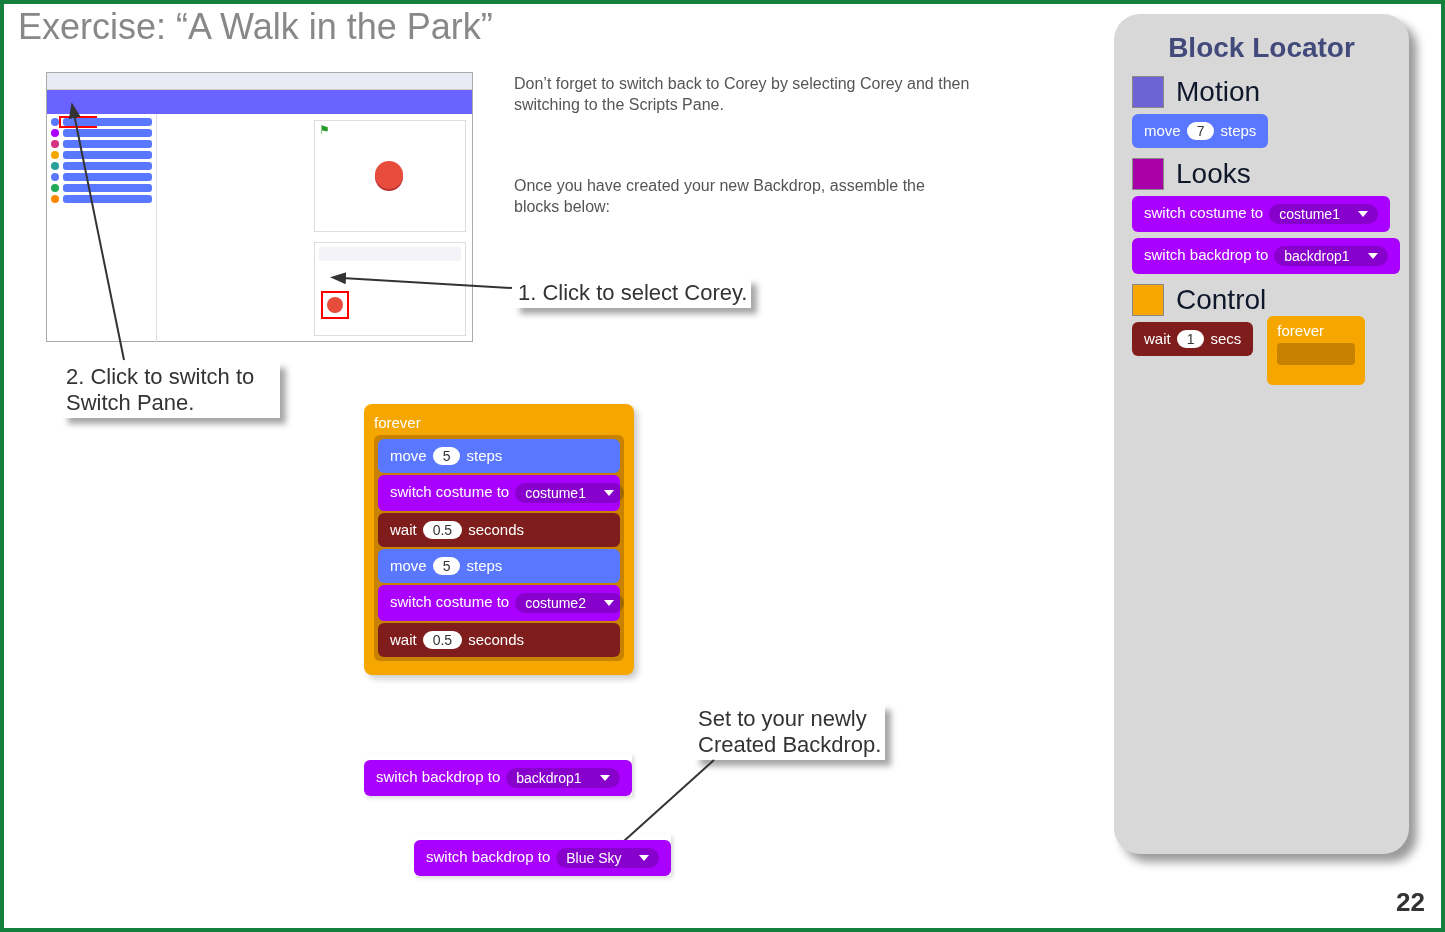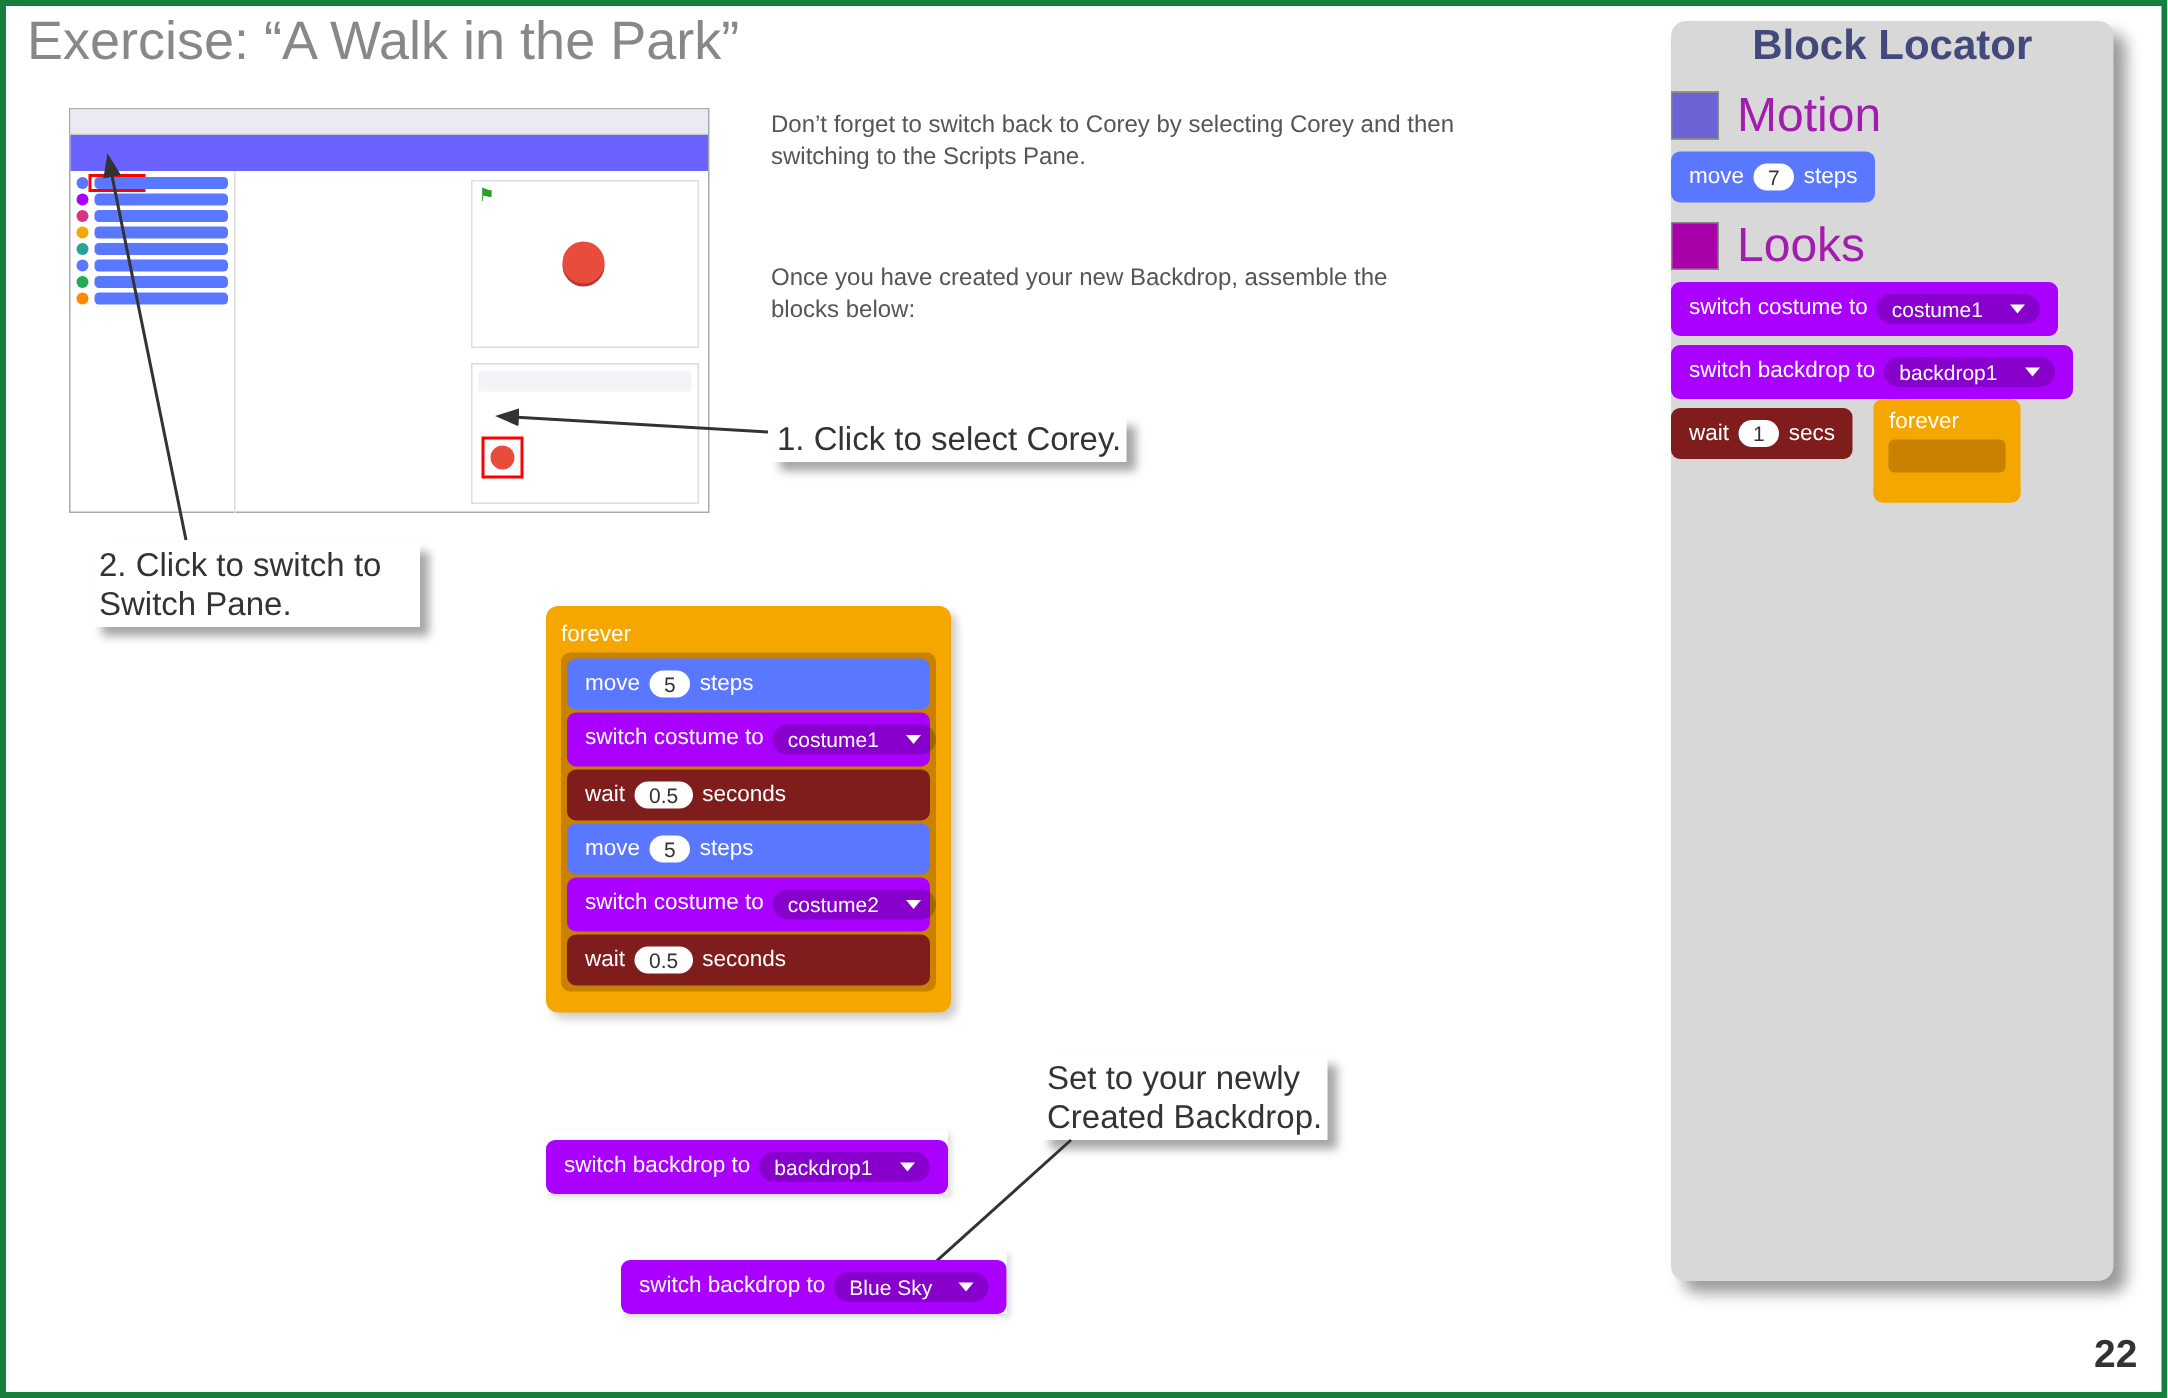--- a/index.html
+++ b/index.html
@@ -21,25 +21,25 @@
   .thumb .stage{position:absolute;right:6px;top:6px;width:150px;height:110px;background:#fff;border:1px solid #ddd}
   .thumb .flag{position:absolute;left:4px;top:2px;color:#2a9d2a;font-size:12px}
   .thumb .sprite{position:absolute;left:60px;top:40px;width:28px;height:28px;border-radius:50%;background:#e74c3c;box-shadow:0 2px 0 #b33}
   .thumb .panel{position:absolute;right:6px;bottom:6px;width:150px;height:92px;background:#fff;border:1px solid #ddd}
   .thumb .panel .sel{position:absolute;left:6px;top:48px;width:28px;height:28px;border:2px solid red;box-sizing:border-box;display:flex;align-items:center;justify-content:center}
   .thumb .panel .sel .mini-sprite{width:16px;height:16px;border-radius:50%;background:#e74c3c}
   .thumb .panel .row{position:absolute;left:4px;top:4px;right:4px;height:14px;background:#f4f4f8;border-radius:2px}
   
   .arrow{position:absolute;pointer-events:none}
   
-  .sidebar{position:absolute;right:32px;top:10px;width:295px;height:840px;background:#d8d8d8;border-radius:10px;box-shadow:8px 8px 10px rgba(0,0,0,.4);box-sizing:border-box}
+  .sidebar{position:absolute;right:32px;top:10px;width:295px;height:840px;background:#d8d8d8;border-radius:26px;box-shadow:8px 8px 10px rgba(0,0,0,.4);padding:18px;box-sizing:border-box}
   .sidebar h2{margin:0 0 12px 0;text-align:center;color:#414a7a;font-size:28px;font-weight:bold}
   .cat{display:flex;align-items:center;gap:12px;margin-top:10px}
   .cat .sw{width:30px;height:30px;border:1px solid #888}
-  .cat .lbl{font-size:32px;color:#a21caf}
+  .cat .lbl{font-size:28px;color:#0f172a}
   
   .block{position:relative;color:#fff;font-size:15px;border-radius:6px;padding:8px 12px;display:inline-flex;gap:6px;margin-top:6px;white-space:nowrap}
   .block .pill{background:#fff;color:#333;border-radius:14px;padding:1px 10px;font-size:14px}
   .block .drop{background:rgba(0,0,0,.2);border-radius:14px;padding:2px 10px;font-size:14px;display:inline-flex;align-items:center;gap:18px}
   .block .tri{width:0;height:0;border-left:5px solid transparent;border-right:5px solid transparent;border-top:6px solid #fff}
   .motion{background:#5a78ff}
   .looks{background:#aa00ff}
   .control{background:#7f1d1d}
   
   .stack-wrap{position:absolute;left:360px;top:400px;width:270px}
@@ -235,20 +235,24 @@
         </span>
     </div>
     <div class="block looks">
       <span>switch backdrop to</span>
       <span class="drop">
           <span>backdrop1</span>
           <span class="tri"></span>
         </span>
     </div>
 
+    <div class="cat">
+      <div class="sw" style="background:#f5a700"></div>
+      <div class="lbl">Control</div>
+    </div>
     <div style="display:flex;align-items:flex-start">
       <div class="block control">
         <span>wait</span>
         <span class="pill">1</span>
         <span>secs</span>
       </div>
       <div class="mini-forever">
         <span>forever</span>
         <div class="slot"></div>
       </div>

